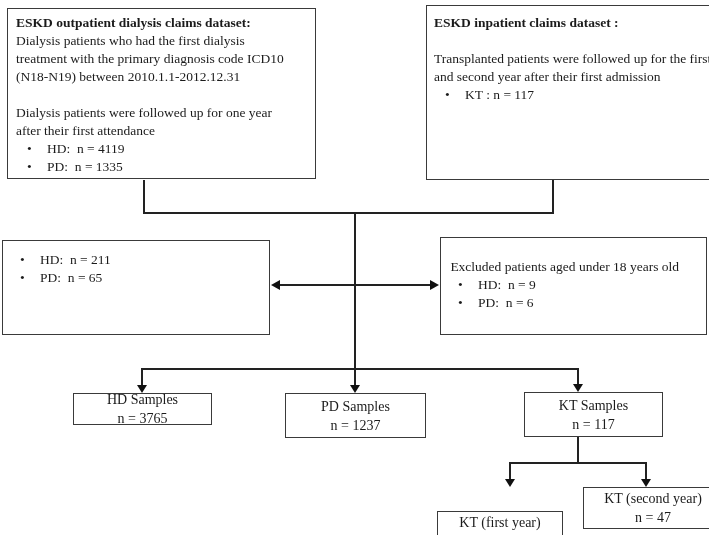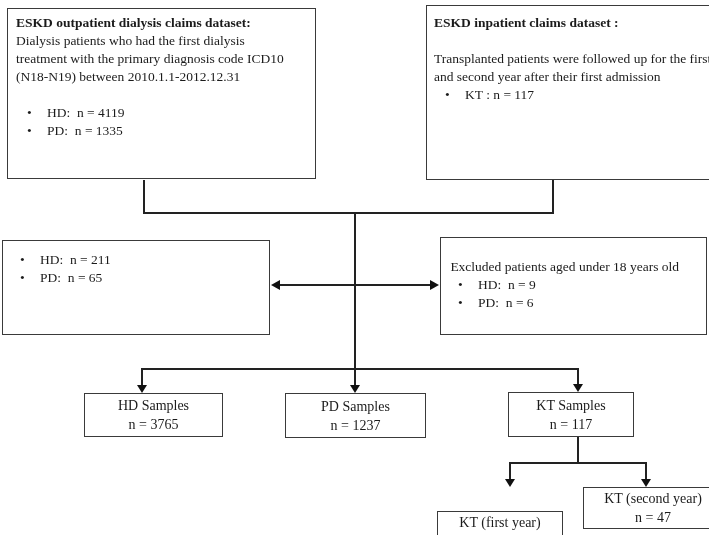--- a/index.html
+++ b/index.html
@@ -43,20 +43,22 @@
 <body>
 
 <div id="stage">
 
   <div class="box" style="left:7px; top:8px; width:309px; height:171px; padding:5px 8px;">
     <div class="box-title">ESKD outpatient dialysis claims dataset:</div>
     <div class="txt">Dialysis patients who had the first dialysis
 treatment with the primary diagnosis code ICD10
 (N18-N19) between 2010.1.1-2012.12.31</div>
     <div class="gap"></div>
+    <div class="txt">Dialysis patients were followed up for one year
+after their first attendance</div>
     <ul class="blts">
       <li>
           <span class="dot">•</span>
           <span class="txt">HD:  n = 4119</span>
         </li>
       <li>
           <span class="dot">•</span>
           <span class="txt">PD:  n = 1335</span>
         </li>
     </ul>
@@ -95,31 +97,31 @@
           <span class="dot">•</span>
           <span class="txt">HD:  n = 9</span>
         </li>
       <li>
           <span class="dot">•</span>
           <span class="txt">PD:  n = 6</span>
         </li>
     </ul>
   </div>
 
-  <div class="box center-box" style="left:84px; top:393px; width:139px; height:44px;text-align:center;">
+  <div class="box center-box" style="left:73px; top:393px; width:139px; height:32px;text-align:center;">
     <div>HD Samples</div>
     <div>n = 3765</div>
   </div>
 
   <div class="box center-box" style="left:285px; top:393px; width:141px; height:45px;justify-content:center;">
     <div>PD Samples</div>
     <div>n = 1237</div>
   </div>
 
-  <div class="box center-box" style="left:508px; top:392px; width:126px; height:45px;">
+  <div class="box center-box" style="left:524px; top:392px; width:139px; height:45px;">
     <div>KT Samples</div>
     <div>n = 117</div>
   </div>
 
   <div class="box center-box" style="left:437px; top:487px; width:126px; height:42px;margin-top:24px;">
     <div>KT (first year)</div>
     <div>n = 117</div>
   </div>
 
   <div class="box center-box" style="left:583px; top:487px; width:140px; height:42px;">

